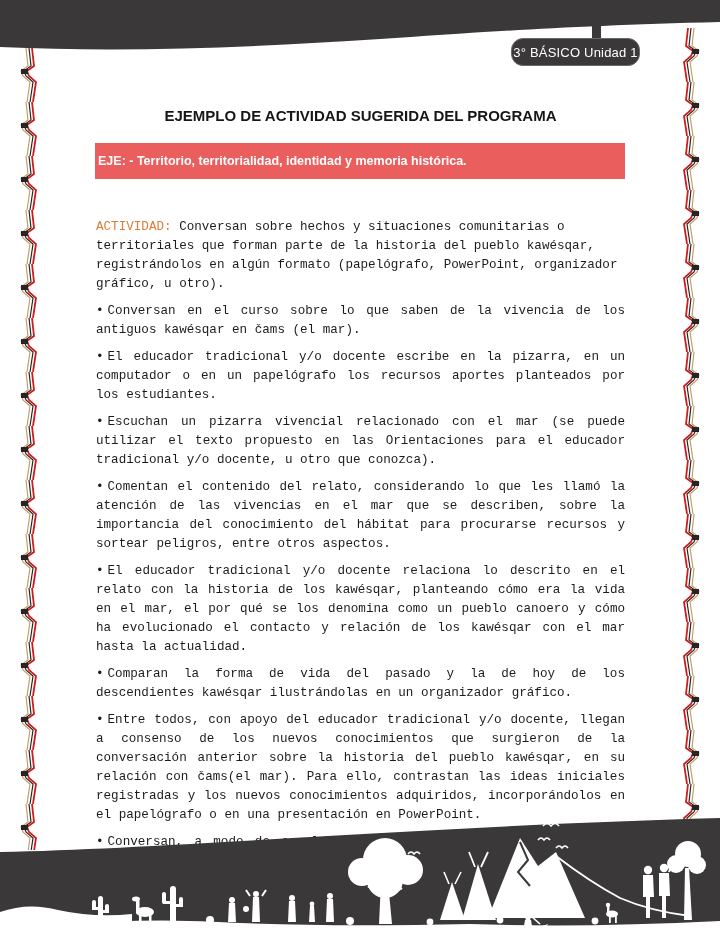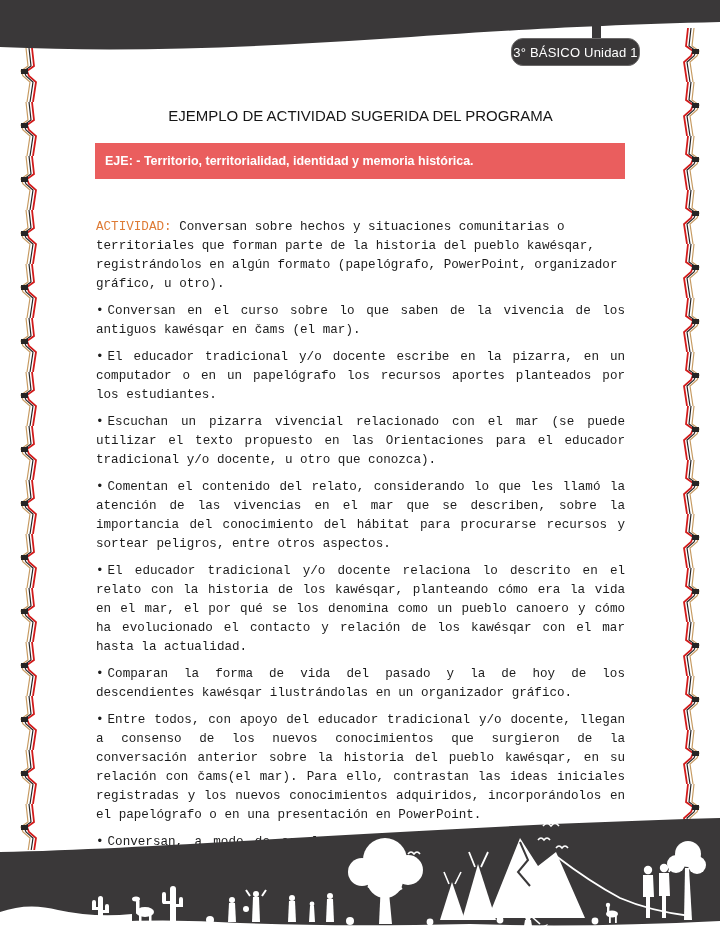--- a/index.html
+++ b/index.html
@@ -17,26 +17,26 @@
     background:#3a3839;border:1px solid #6b6969;border-radius:12px;
     color:#ffffff;font-size:13px;display:flex;align-items:center;justify-content:center;
     letter-spacing:.2px;
   }
   
   .border-left{position:absolute;left:18px;top:48px;width:30px;height:802px;}
   .border-right{position:absolute;left:672px;top:28px;width:30px;height:820px;transform:scaleX(-1);}
   
   .doc-title{
     position:absolute;top:107px;left:96px;width:529px;
-    text-align:center;font-weight:normal;font-size:15px;color:#161616;
+    text-align:center;font-weight:bold;font-size:15px;color:#161616;
   }
   .eje-banner{
     position:absolute;top:143px;left:95px;width:530px;height:36px;
     background:#ea5e5e;display:flex;align-items:center;
-    padding:0 0 0 10px;box-sizing:border-box;
+    padding:0 0 0 3px;box-sizing:border-box;
     color:#ffffff;font-weight:bold;font-size:12.5px;
   }
   .content{
     position:absolute;top:218px;left:96px;width:529px;
     font-size:12.6px;line-height:19px;
   }
   .content p{margin:0 0 8px 0;font-family:Liberation Mono, monospace;}
   .activity-label{color:#de7b35;}
   .examples-heading{font-weight:bold;margin:6px 0 3px 0;font-size:12.6px;}
   .bullet{text-align:justify;}

